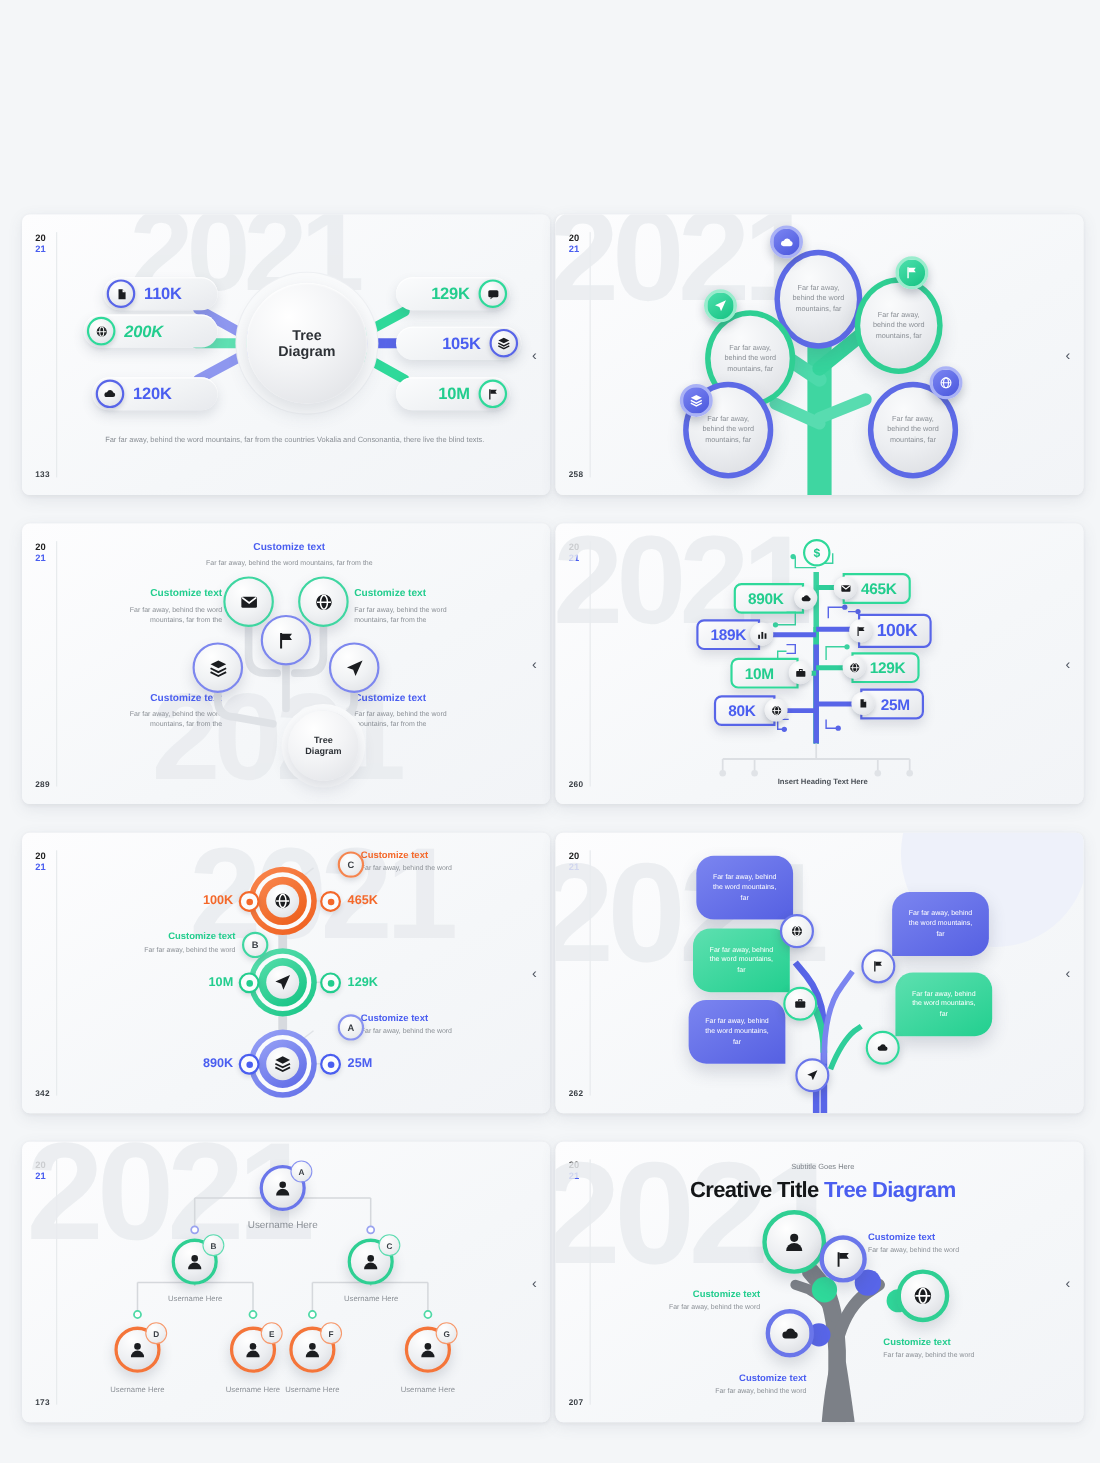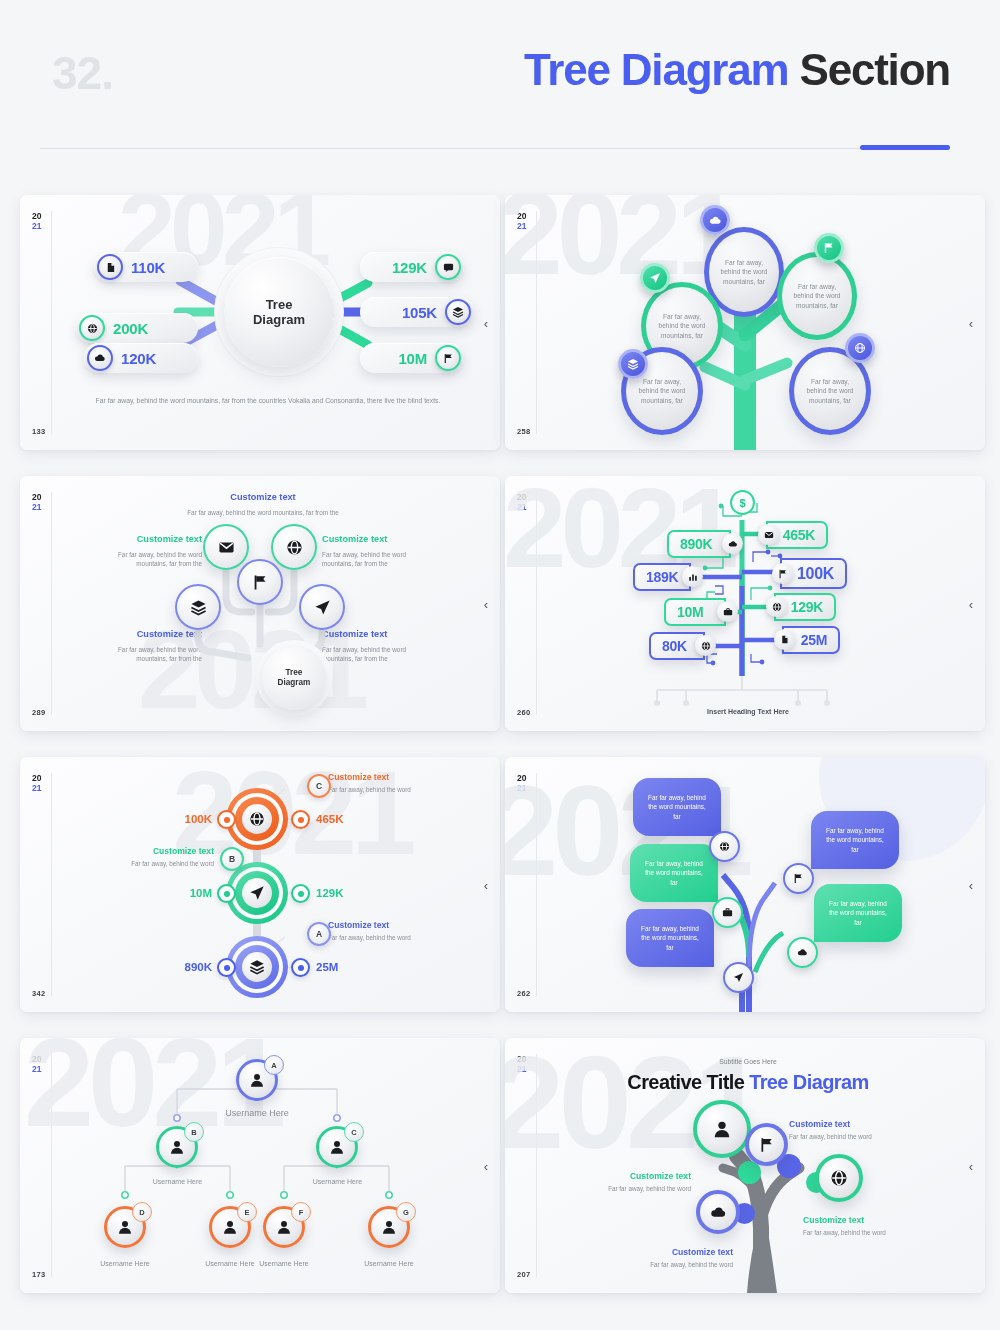--- a/index.html
+++ b/index.html
@@ -252,28 +252,20 @@
   .c8-ic.bl { border:4px solid #6a76ea; }
   .c8-blob { position:absolute; border-radius:50%; z-index:3; }
   .c8-txt { position:absolute; font-size:6.3px; color:#8b9096; line-height:1.45; }
   .c8-txt .h { font-size:8.6px; display:block; margin-bottom:2px; }
 </style>
 </head>
 <body>
 
 <div class="page">
 
-  <div class="header">
-    <div class="hdr-num">32.</div>
-    <div class="hdr-title">
-      <span class="blue">Tree Diagram</span><span class="dark"> Section</span>
-    </div>
-    <div class="hdr-rule"></div>
-    <div class="hdr-rule-accent"></div>
-  </div>
 
   <div class="grid">
 
     <div class="card">
       <div class="card-rail"></div>
       <div class="yr">
         <span class="y1">20</span>
         <span class="y2">21</span>
       </div>
       <div class="pno">133</div>
@@ -296,21 +288,21 @@
 
         <div class="pill" style="left:42px;top:57px;width:104px;padding-left:3px;">
           <span class="pill-ic ring-blue">
             <svg width="11" height="11" viewBox="0 0 24 24" fill="#1b1d20">
                 <path d="M6 2h8l6 6v14H6z"></path>
                 <path d="M14 2v6h6" fill="#fff"></path>
               </svg>
           </span>
           <span class="val lbl-blue" style="margin-left:8px;">110K</span>
         </div>
-        <div class="pill" style="left:24px;top:118px;width:122px;padding-left:3px;">
+        <div class="pill" style="left:24px;top:91px;width:122px;padding-left:3px;font-style:italic;">
           <span class="pill-ic ring-green">
             <svg width="11" height="11" viewBox="0 0 24 24" fill="none" stroke="#1b1d20" stroke-width="2">
                 <circle cx="12" cy="12" r="9" fill="#1b1d20"></circle>
                 <ellipse cx="12" cy="12" rx="4" ry="9" stroke="#fff"></ellipse>
                 <path d="M3 12h18" stroke="#fff"></path>
               </svg>
           </span>
           <span class="val lbl-green" style="margin-left:8px;">200K</span>
         </div>
         <div class="pill" style="left:32px;top:148px;width:114px;padding-left:3px;">

